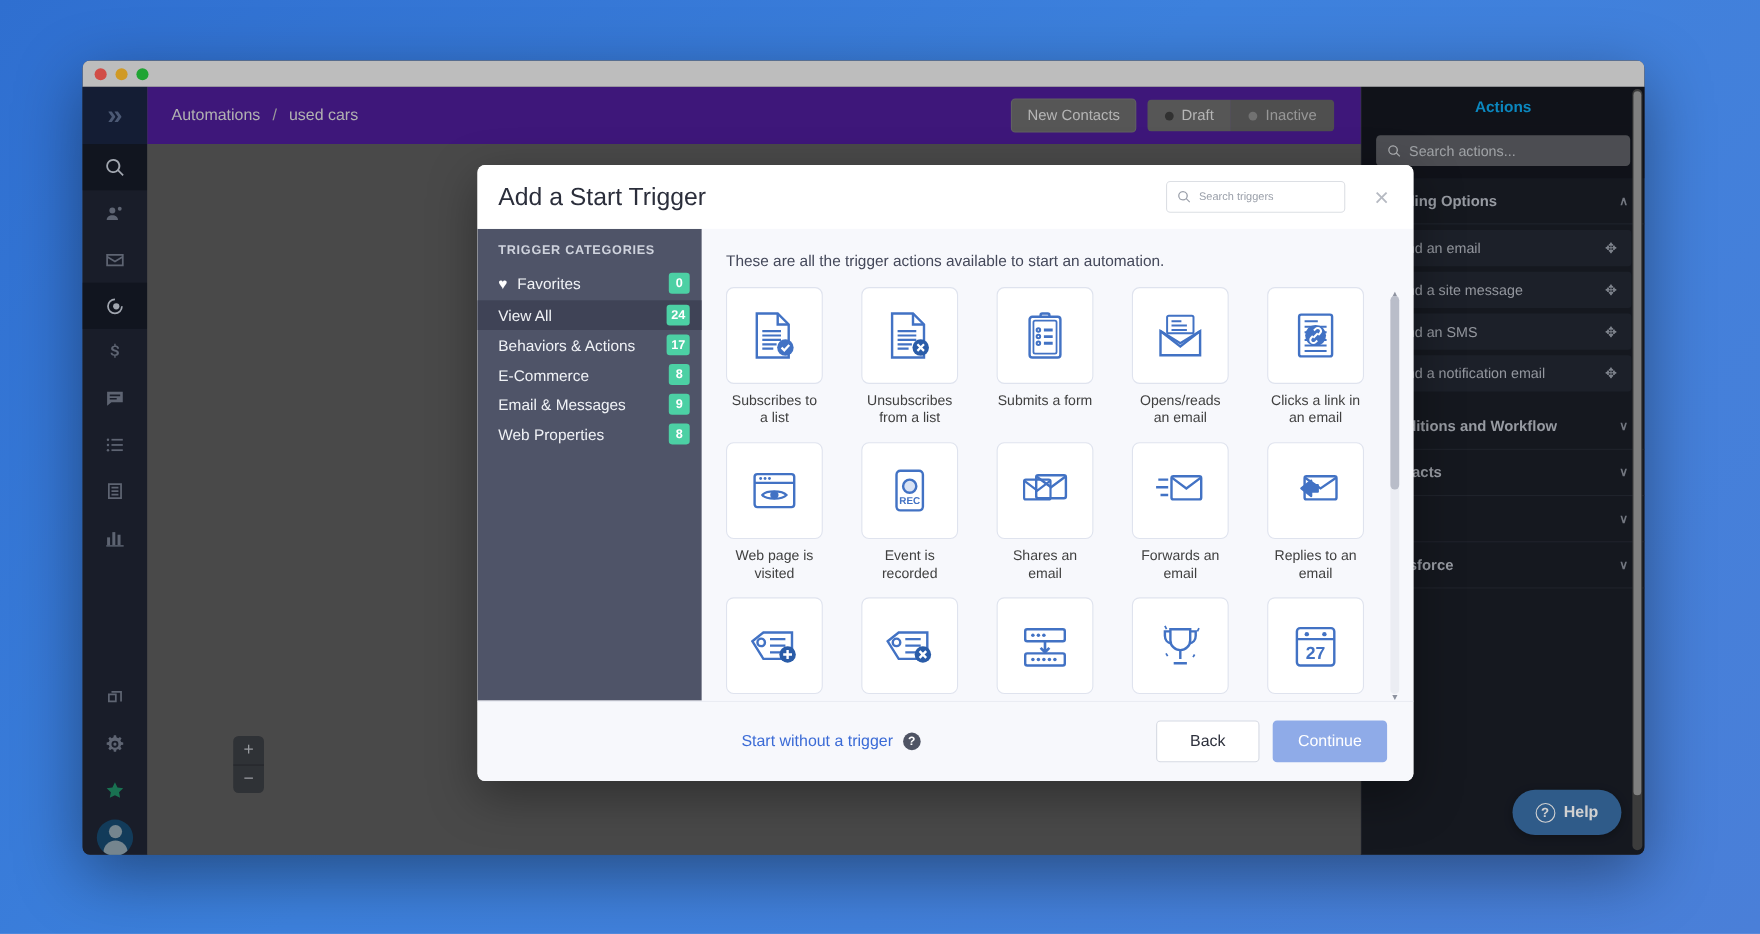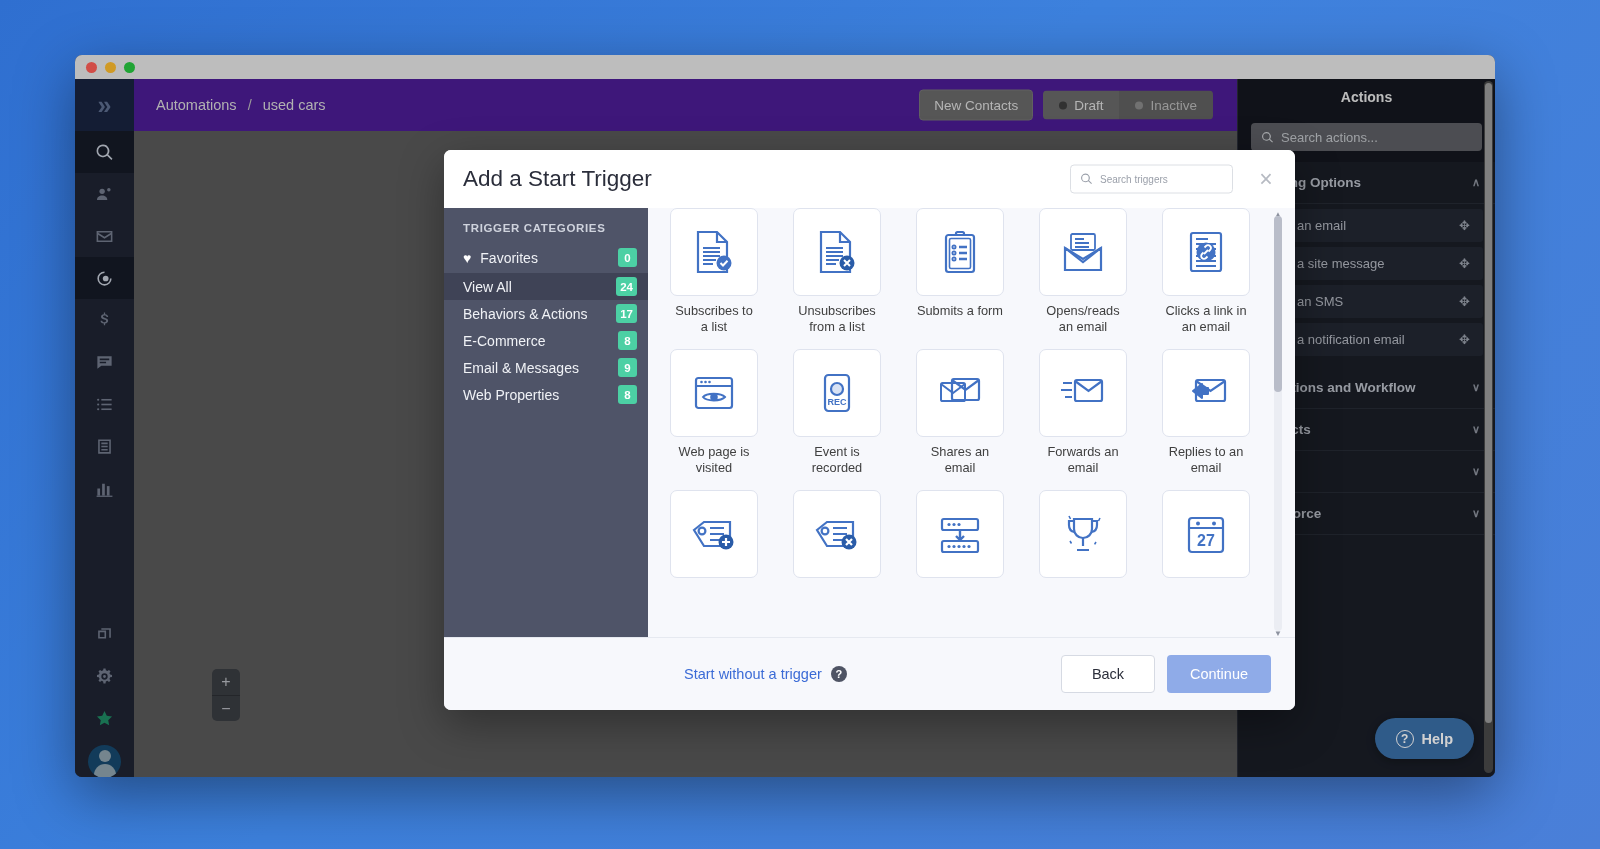--- a/index.html
+++ b/index.html
@@ -128,21 +128,21 @@
 
   
   .actions {
     width: 258px; flex: none;
     background: #1a1e27;
     border-left: 1px solid #2a2e39;
     display: flex; flex-direction: column;
   }
   .actions-title {
     height: 35px; display: flex; align-items: center; justify-content: center;
-    color: #e5e5e5; font-size: 14px; font-weight: 700;
+    color: #0ea5e9; font-size: 14px; font-weight: 700;
     background: #14171f;
   }
   .actions-search-wrap { padding: 9px 13px 11px 13px; background: #14171f; }
   .actions-search {
     background: #5d5f64; border-radius: 4px;
     height: 28px; display: flex; align-items: center; gap: 7px;
     padding: 0 10px; color: #c3c6cb; font-size: 13px;
   }
   .actions-search svg { width: 13px; height: 13px; fill: #d2d4d8; flex: none; }
   .grp-head {
@@ -191,21 +191,21 @@
 
   
   .modal {
     position: absolute;
     left: 359px; top: 95px;
     width: 851px; height: 560px;
     background: #fff;
     border-radius: 7px;
     box-shadow: 0 14px 44px rgba(0,0,0,.35);
     overflow: hidden;
-    display: flex; flex-direction: column; margin-left: 10px;
+    display: flex; flex-direction: column;
   }
   .modal-head {
     height: 58px; flex: none;
     display: flex; align-items: center;
     padding: 0 24px 0 19px;
     position: relative;
     background: #fff;
   }
   .modal-title { font-size: 22.5px; color: #2b2e3b; font-weight: 400; }
   .modal-search {
@@ -574,20 +574,21 @@
         </div>
         <div class="mside-item">
           <span class="mside-left">
               <span>Web Properties</span>
             </span>
           <span class="badge">8</span>
         </div>
       </div>
 
       <div class="mcontent">
+        <div class="mdesc">These are all the trigger actions available to start an automation.</div>
 
         <div class="mgrid-wrap">
           <div class="mgrid">
 
             <div class="card">
               <div class="tile">
                 <svg viewBox="0 0 52 52" fill="none" stroke="#4272c4" stroke-width="2.2">
                   <path d="M10 6h19l10 10v30H10z"></path>
                   <path d="M29 6v10h10"></path>
                   <g stroke-width="2">

